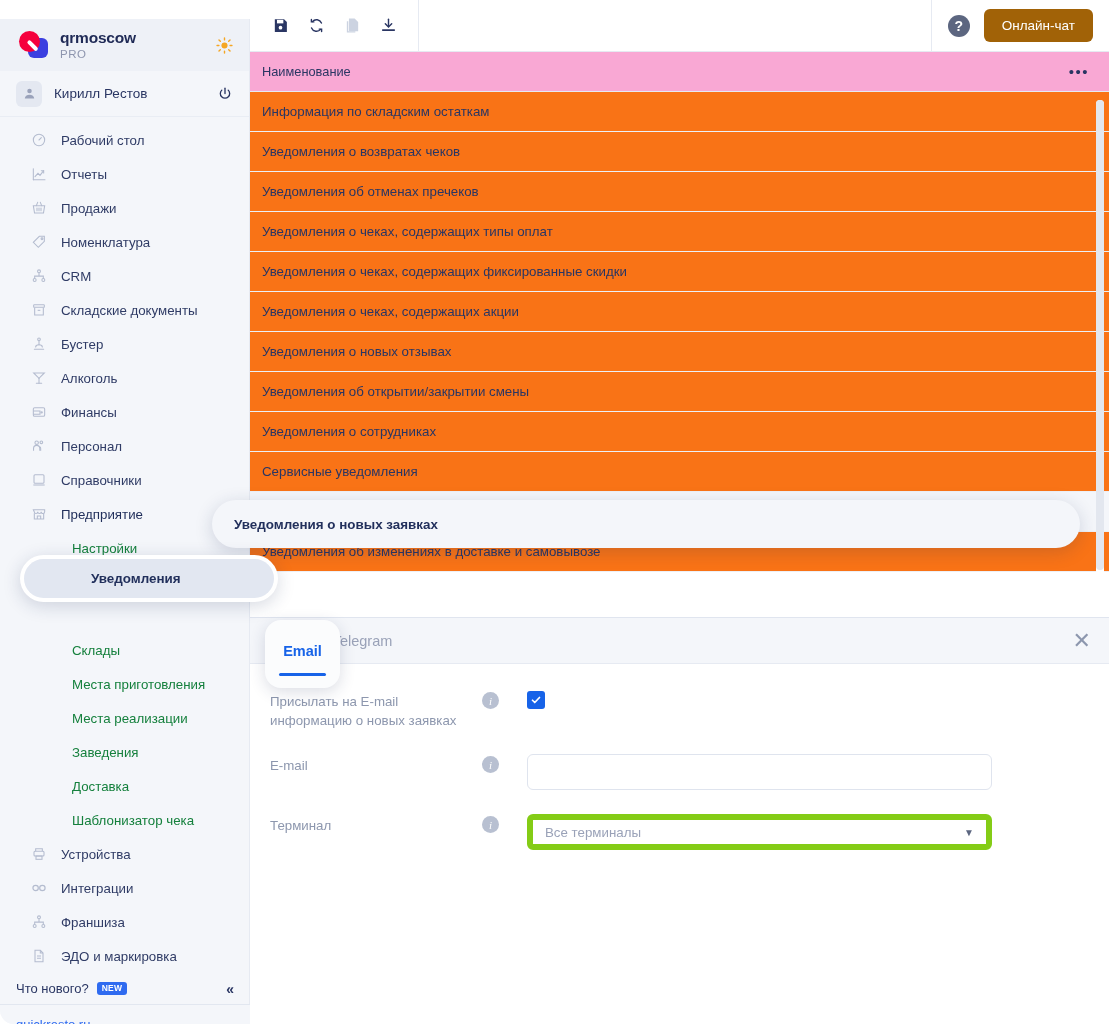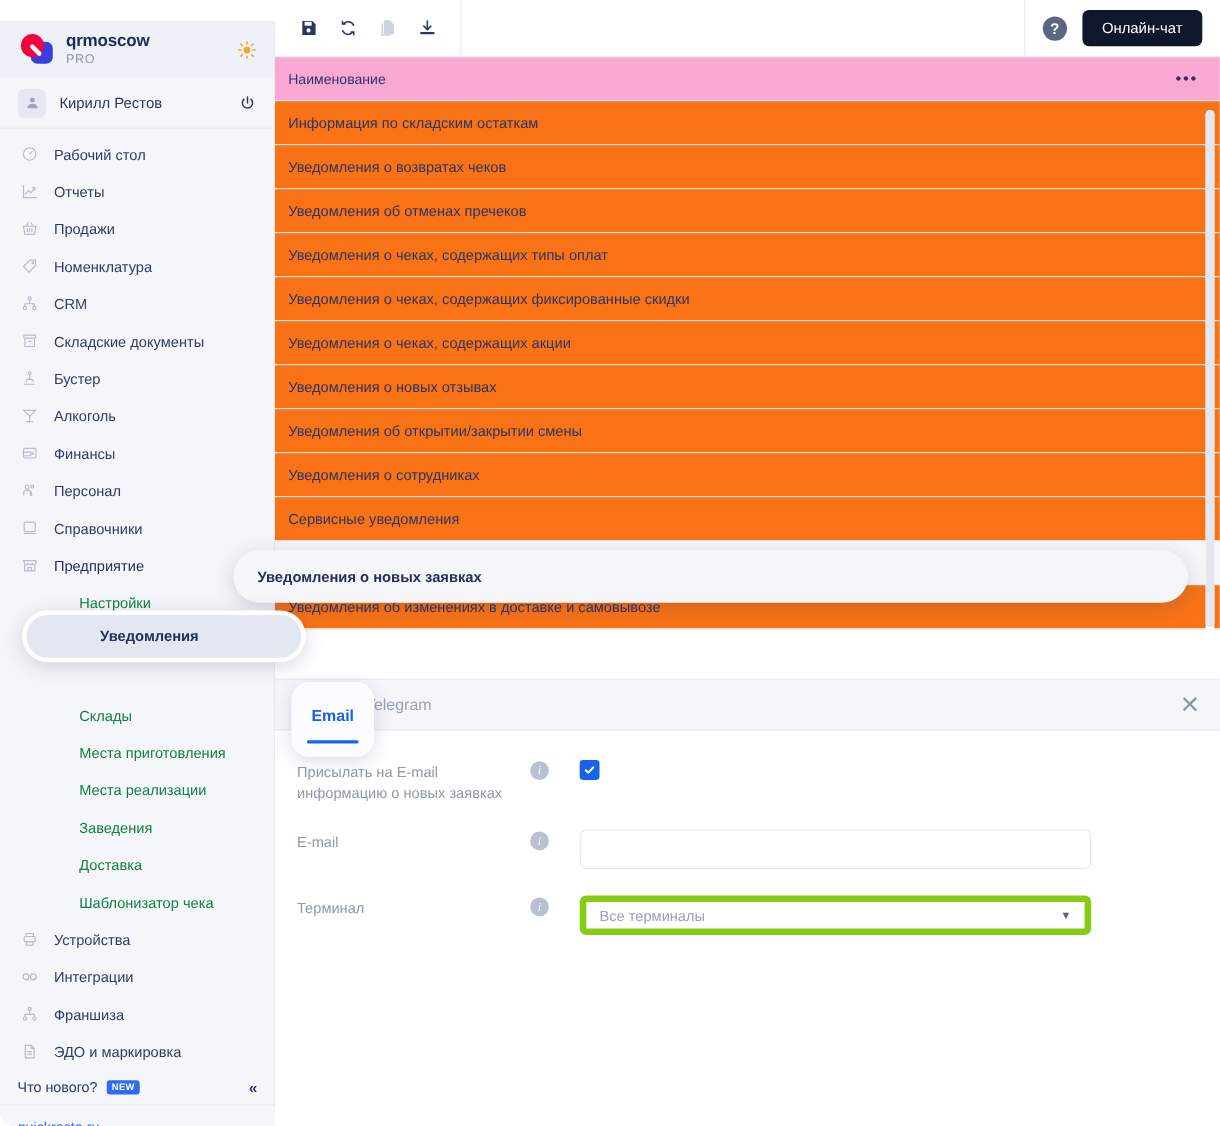--- a/index.html
+++ b/index.html
@@ -68,21 +68,21 @@
     width: 26px; height: 26px; border-radius: 6px;
     background: #e4e8f1; display: flex; align-items: center; justify-content: center;
     color: #9aa2ba;
   }
   .username { margin-left: 12px; font-size: 13.5px; color: #2a3663; }
   .power { margin-left: auto; color: #2a3663; display: flex; cursor: pointer; }
 
   .nav { padding-top: 6px; }
   .nav-item {
     display: flex; align-items: center;
-    height: 34px; padding: 0 16px;
+    height: 34px; padding: 0 28px;
     font-size: 13.3px; color: #303c66;
     cursor: pointer; position: relative;
   }
   .nav-item .ic {
     width: 22px; flex: 0 0 22px; display: flex; align-items: center; justify-content: center;
     color: #b4bccf;
   }
   .nav-item .lbl { margin-left: 11px; }
   .nav-item.bold .lbl { font-weight: normal; color: #22305c; }
   .nav-sub {
@@ -137,21 +137,21 @@
     display: flex; align-items: center; gap: 14px;
     padding: 0 16px; height: 52px; border-left: 1px solid #e6eaf2;
   }
   .help-icon {
     width: 22px; height: 22px; border-radius: 50%;
     background: #5c6680; color: #fff;
     display: flex; align-items: center; justify-content: center;
     font-size: 14px; font-weight: bold; cursor: pointer;
   }
   .chat-btn {
-    background: #0f172a; color: #fff; border: none;
+    background: #a16207; color: #fff; border: none;
     font-size: 13.5px; font-family: inherit;
     padding: 9px 18px; border-radius: 6px; cursor: pointer;
   }
 
   .grid-head {
     height: 40px; display: flex; align-items: center;
     background: #f9a8d4; border-bottom: 1px solid #e6eaf2;
     padding: 0 0 0 12px;
   }
   .grid-head .col { font-size: 12.8px; color: #2a3663; }

